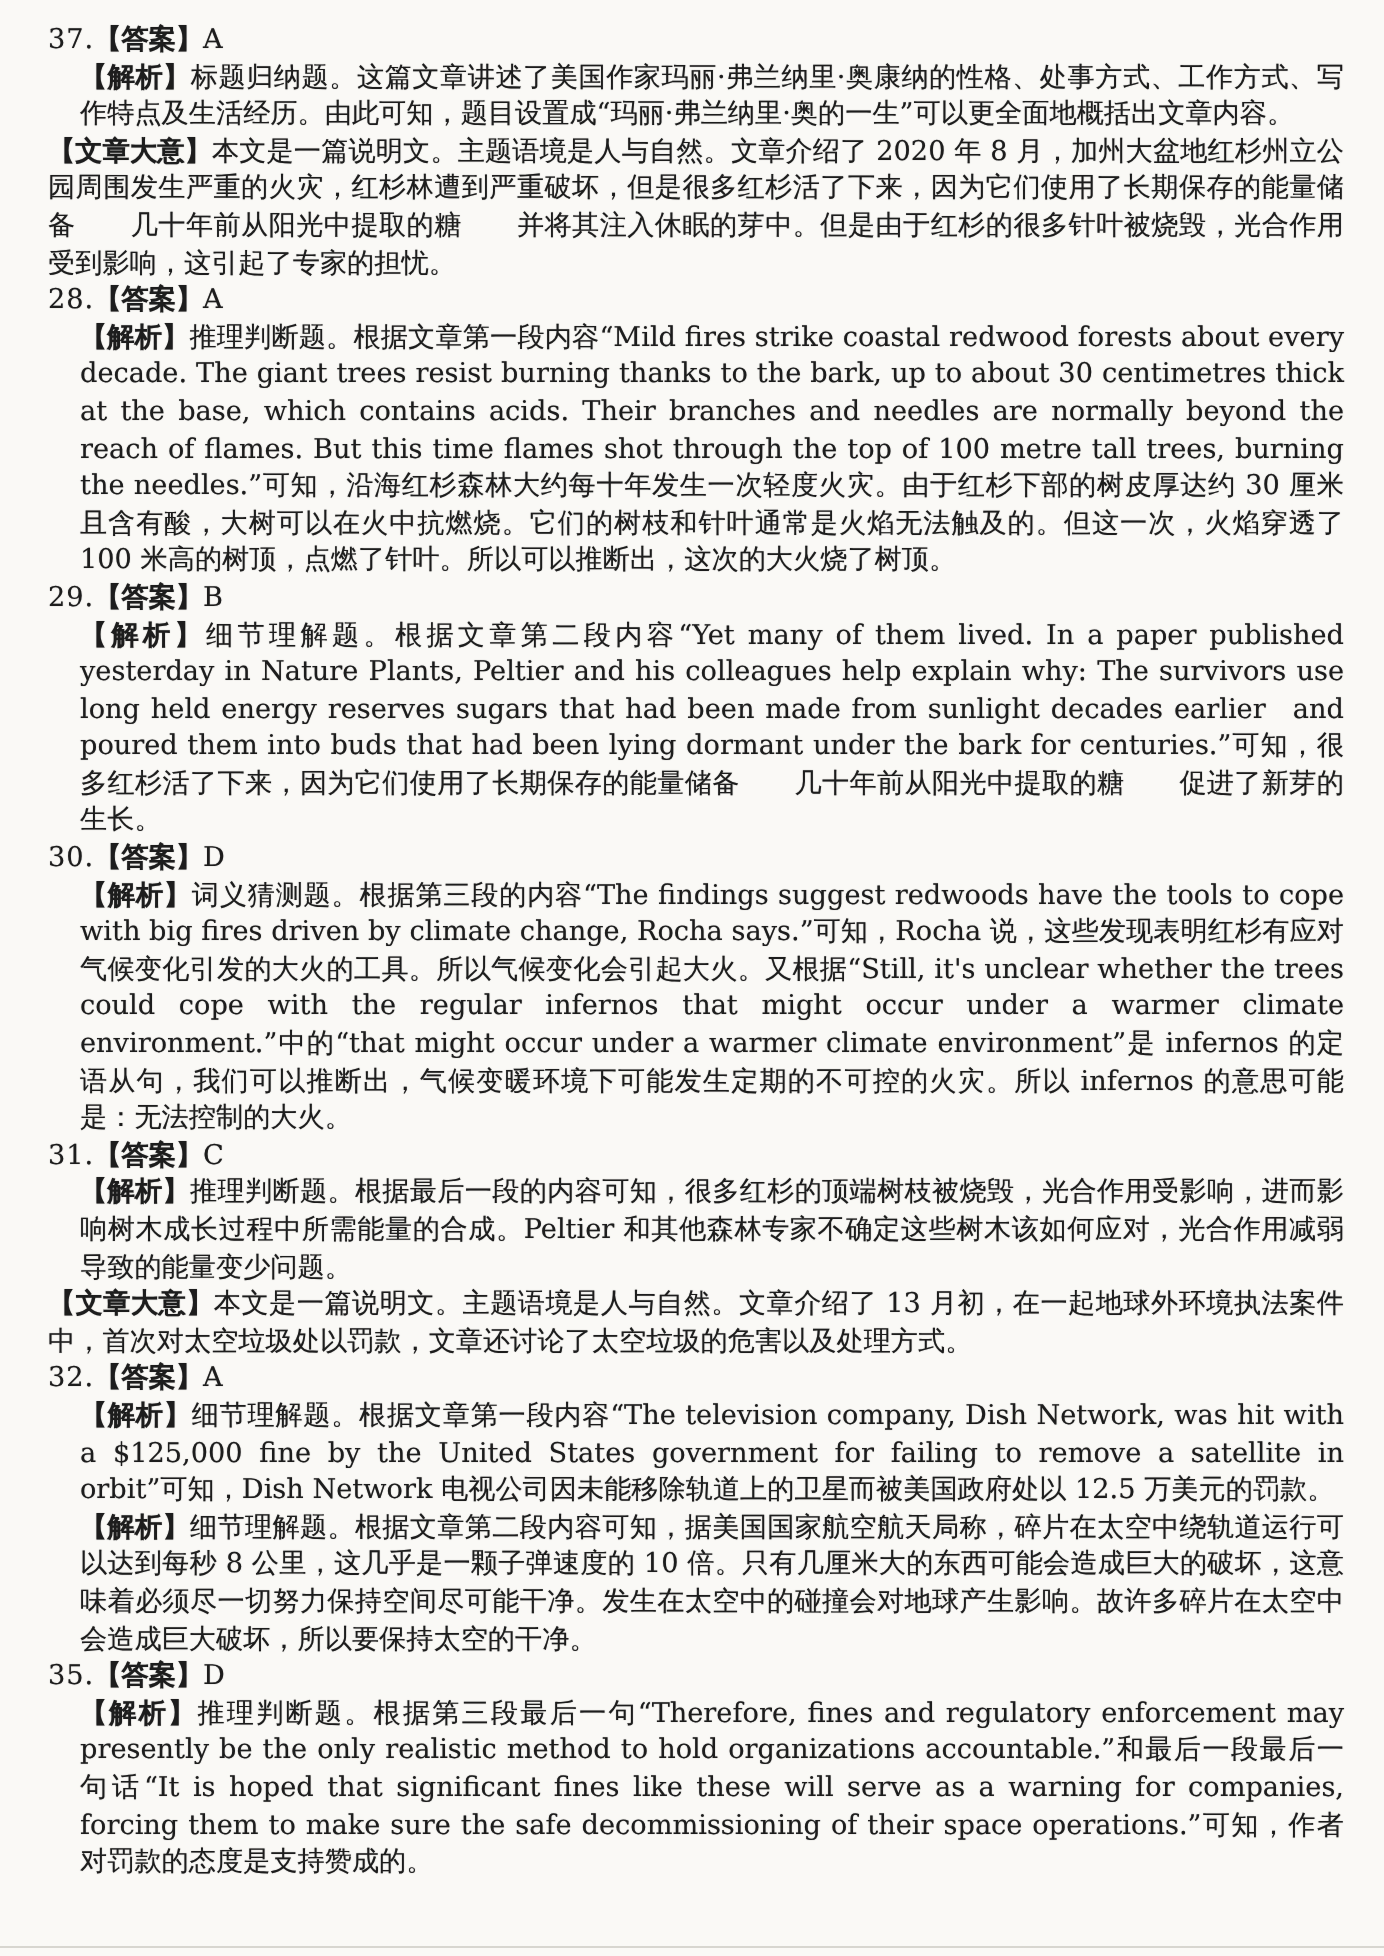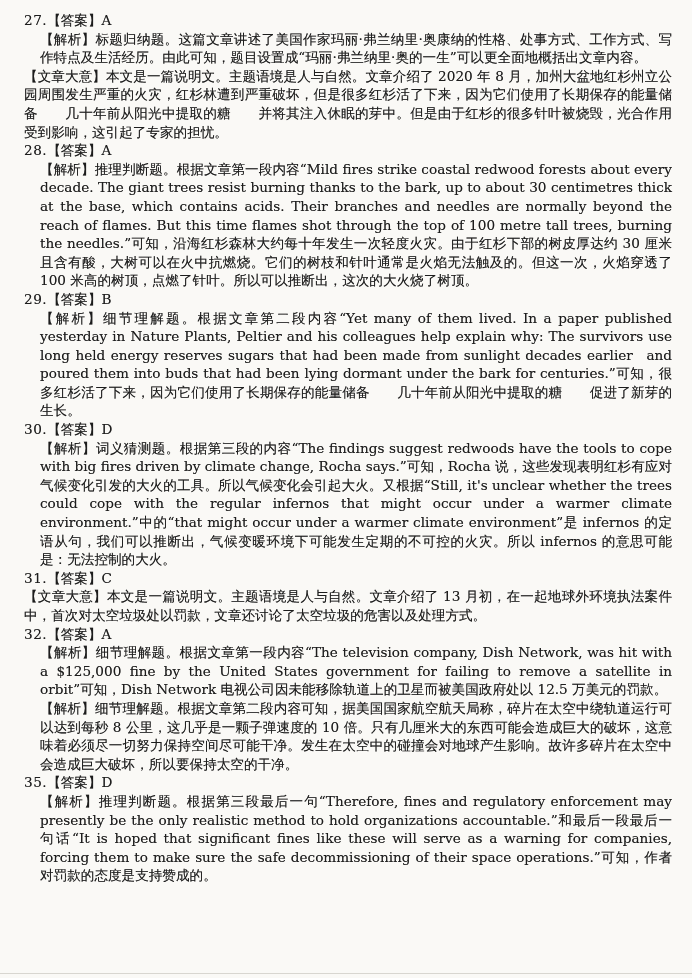--- a/index.html
+++ b/index.html
@@ -18,35 +18,35 @@
     font-size: 13.6px;
     line-height: 18.6px;
     padding: 11px 20px 0 8px;
     overflow: hidden;
     text-shadow: 0 0 0.5px rgba(40,40,40,0.55);
   }
   p { margin: 0; text-align: justify; }
   .item-head { margin-left: 16px; }
   .analysis  { margin-left: 32px; }
   .summary   { margin-left: 16px; }
-  .lbl { font-weight: 400; }
+  .lbl { font-weight: 700; }
   .num { letter-spacing: 0.5px; }
   .page-edge {
     position: absolute;
     left: 0; right: 0; bottom: 4px;
     border-bottom: 1px solid #d8d6d0;
   }
 </style>
 </head>
 <body>
 
 <div class="page">
 
   <div>
-    <p class="item-head"><span class="num">27.</span><span class="lbl">【答案】</span><span>A</span></p>
+    <p class="item-head"><span class="num">37.</span><span class="lbl">【答案】</span><span>A</span></p>
     <p class="analysis"><span class="lbl">【解析】</span><span>标题归纳题。这篇文章讲述了美国作家玛丽·弗兰纳里·奥康纳的性格、处事方式、工作方式、写作特点及生活经历。由此可知，题目设置成“玛丽·弗兰纳里·奥的一生”可以更全面地概括出文章内容。</span></p>
   </div>
 
   <p class="summary"><span class="lbl">【文章大意】</span><span>本文是一篇说明文。主题语境是人与自然。文章介绍了 2020 年 8 月，加州大盆地红杉州立公园周围发生严重的火灾，红杉林遭到严重破坏，但是很多红杉活了下来，因为它们使用了长期保存的能量储备　　几十年前从阳光中提取的糖　　并将其注入休眠的芽中。但是由于红杉的很多针叶被烧毁，光合作用受到影响，这引起了专家的担忧。</span></p>
 
   <div>
     <p class="item-head"><span class="num">28.</span><span class="lbl">【答案】</span><span>A</span></p>
     <p class="analysis"><span class="lbl">【解析】</span><span>推理判断题。根据文章第一段内容“Mild fires strike coastal redwood forests about every decade. The giant trees resist burning thanks to the bark, up to about 30 centimetres thick at the base, which contains acids. Their branches and needles are normally beyond the reach of flames. But this time flames shot through the top of 100 metre tall trees, burning the needles.”可知，沿海红杉森林大约每十年发生一次轻度火灾。由于红杉下部的树皮厚达约 30 厘米且含有酸，大树可以在火中抗燃烧。它们的树枝和针叶通常是火焰无法触及的。但这一次，火焰穿透了 100 米高的树顶，点燃了针叶。所以可以推断出，这次的大火烧了树顶。</span></p>
   </div>
 
@@ -55,20 +55,21 @@
     <p class="analysis"><span class="lbl">【解析】</span><span>细节理解题。根据文章第二段内容“Yet many of them lived. In a paper published yesterday in Nature Plants, Peltier and his colleagues help explain why: The survivors use long held energy reserves sugars that had been made from sunlight decades earlier and poured them into buds that had been lying dormant under the bark for centuries.”可知，很多红杉活了下来，因为它们使用了长期保存的能量储备　　几十年前从阳光中提取的糖　　促进了新芽的生长。</span></p>
   </div>
 
   <div>
     <p class="item-head"><span class="num">30.</span><span class="lbl">【答案】</span><span>D</span></p>
     <p class="analysis"><span class="lbl">【解析】</span><span>词义猜测题。根据第三段的内容“The findings suggest redwoods have the tools to cope with big fires driven by climate change, Rocha says.”可知，Rocha 说，这些发现表明红杉有应对气候变化引发的大火的工具。所以气候变化会引起大火。又根据“Still, it's unclear whether the trees could cope with the regular infernos that might occur under a warmer climate environment.”中的“that might occur under a warmer climate environment”是 infernos 的定语从句，我们可以推断出，气候变暖环境下可能发生定期的不可控的火灾。所以 infernos 的意思可能是：无法控制的大火。</span></p>
   </div>
 
   <div>
     <p class="item-head"><span class="num">31.</span><span class="lbl">【答案】</span><span>C</span></p>
+    <p class="analysis"><span class="lbl">【解析】</span><span>推理判断题。根据最后一段的内容可知，很多红杉的顶端树枝被烧毁，光合作用受影响，进而影响树木成长过程中所需能量的合成。Peltier 和其他森林专家不确定这些树木该如何应对，光合作用减弱导致的能量变少问题。</span></p>
   </div>
 
   <p class="summary"><span class="lbl">【文章大意】</span><span>本文是一篇说明文。主题语境是人与自然。文章介绍了 13 月初，在一起地球外环境执法案件中，首次对太空垃圾处以罚款，文章还讨论了太空垃圾的危害以及处理方式。</span></p>
 
   <div>
     <p class="item-head"><span class="num">32.</span><span class="lbl">【答案】</span><span>A</span></p>
     <p class="analysis"><span class="lbl">【解析】</span><span>细节理解题。根据文章第一段内容“The television company, Dish Network, was hit with a $125,000 fine by the United States government for failing to remove a satellite in orbit”可知，Dish Network 电视公司因未能移除轨道上的卫星而被美国政府处以 12.5 万美元的罚款。</span></p>
   </div>
 
   <div>

